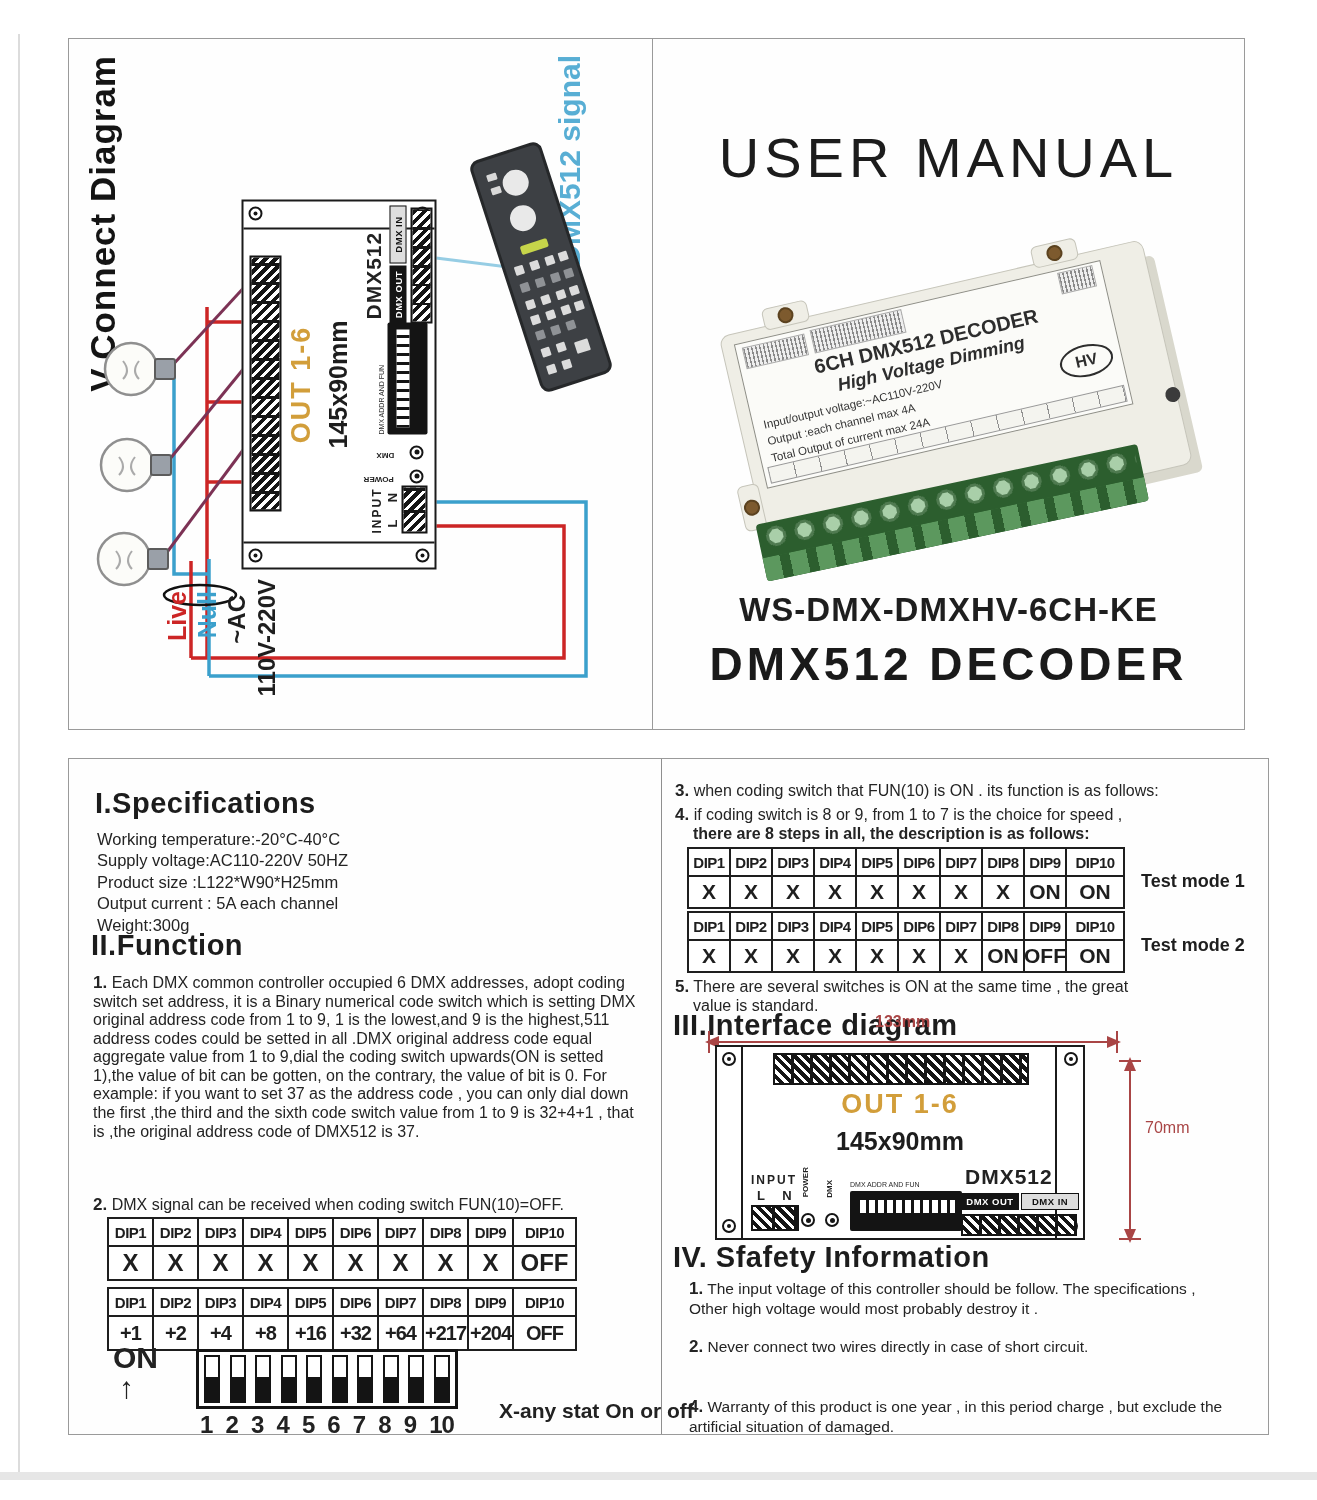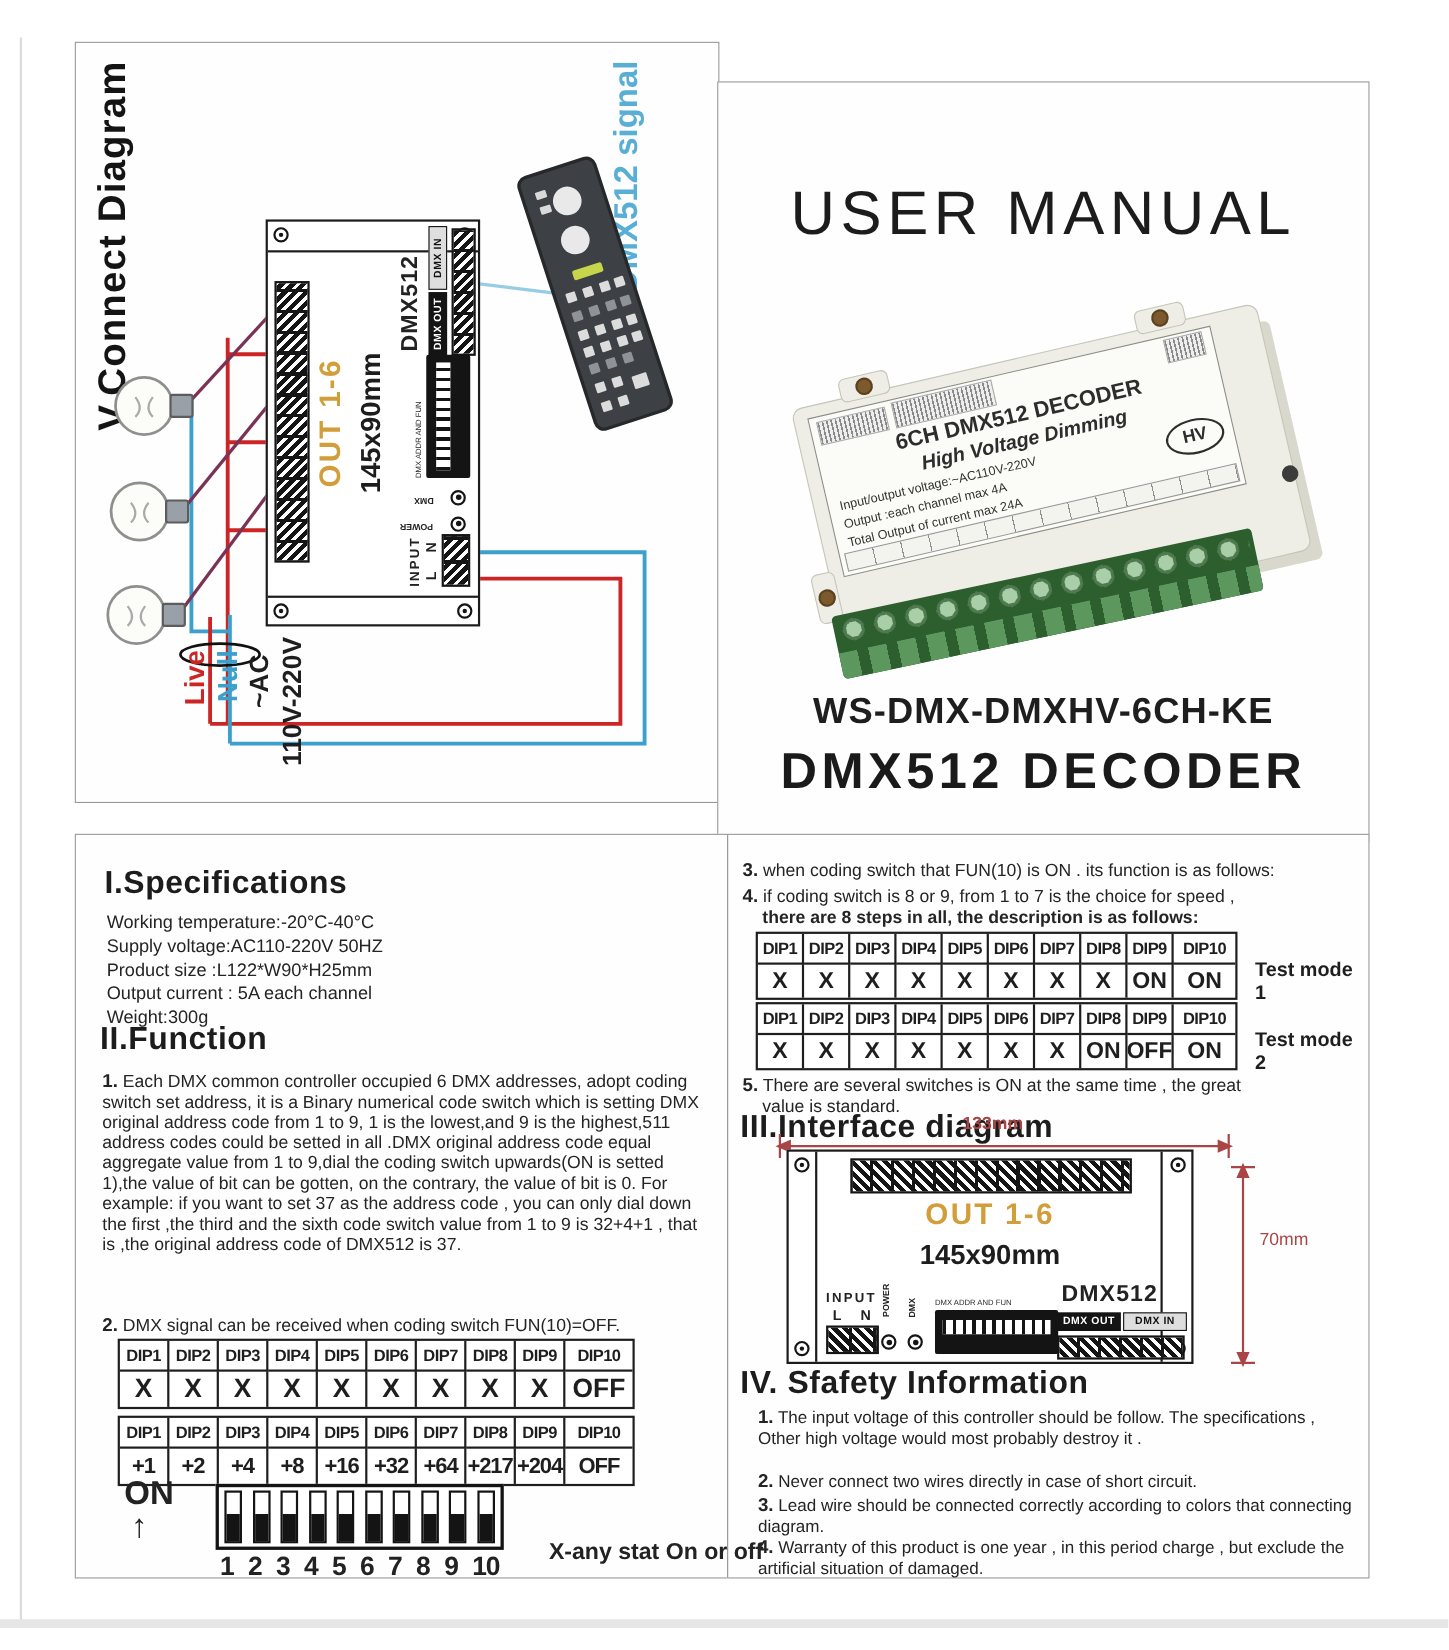--- a/index.html
+++ b/index.html
@@ -235,21 +235,21 @@
         <div class="dmxterm hatch"></div>
       </div>
     </div>
 
     <div class="ac-label vtext" style="left:94px;top:552px;font-size:25px;color:#cc2525;">Live</div>
     <div class="ac-label vtext" style="left:124px;top:552px;font-size:25px;color:#3ba0cc;">Null</div>
     <div class="ac-label vtext" style="left:154px;top:556px;font-size:24px;color:#1e1e1e;">~AC</div>
     <div class="ac-label vtext" style="left:184px;top:540px;font-size:24px;color:#1e1e1e;">110V-220V</div>
   </div>
 
-  <div class="panel" id="panelTR" style="left:652px;top:38px;width:591px;height:690px;margin-top:36px;">
+  <div class="panel" id="panelTR" style="left:652px;top:38px;width:591px;height:690px;">
     <div id="manual-title">USER MANUAL</div>
 
     <div id="photo">
       <div id="unit">
         <div class="ear" style="top:-18px;left:46px;">
             <div class="escrew"></div>
           </div>
         <div class="ear" style="top:-18px;right:64px;">
             <div class="escrew"></div>
           </div>
@@ -273,21 +273,21 @@
           <div class="row"></div>
           <div class="band"></div>
         </div>
       </div>
     </div>
 
     <div id="model-name">WS-DMX-DMXHV-6CH-KE</div>
     <div id="product-name">DMX512 DECODER</div>
   </div>
 
-  <div class="panel" id="panelB" style="left:68px;top:758px;width:1175px;height:675px;">
+  <div class="panel" id="panelB" style="left:68px;top:758px;width:1175px;height:675px;padding-left:24px;">
     <div id="col-divider"></div>
 
     <div class="h2" style="left:26px;top:28px;">I.Specifications</div>
     <div style="position:absolute;left:28px;top:70px;">
         <div class="spec-line">Working temperature:-20°C-40°C</div>
         <div class="spec-line">Supply voltage:AC110-220V  50HZ</div>
         <div class="spec-line">Product size :L122*W90*H25mm</div>
         <div class="spec-line">Output current : 5A each channel</div>
         <div class="spec-line">Weight:300g</div>
       </div>
@@ -506,22 +506,18 @@
 
     <div class="h2" style="left:604px;top:482px;">IV. Sfafety Information</div>
     <p class="safety-item" style="top:520px;left:620px;margin:0;">
       <span class="numb">1.</span>
       <span>The input voltage of this controller should be follow. The specifications , Other high voltage would most probably destroy it .</span>
     </p>
     <p class="safety-item" style="top:578px;left:620px;margin:0;">
       <span class="numb">2.</span>
       <span>Never connect two wires directly in case of short circuit.</span>
     </p>
-    <p class="safety-item" style="top:600px;left:620px;margin:0;">
-      <span class="numb">3.</span>
-      <span>Lead wire should be connected correctly according to colors that connecting diagram.</span>
-    </p>
     <p class="safety-item" style="top:638px;left:620px;margin:0;">
       <span class="numb">4.</span>
       <span>Warranty of this product is one year , in this period charge , but exclude the artificial situation of damaged.</span>
     </p>
   </div>
 </div>
 
 </body></html>

